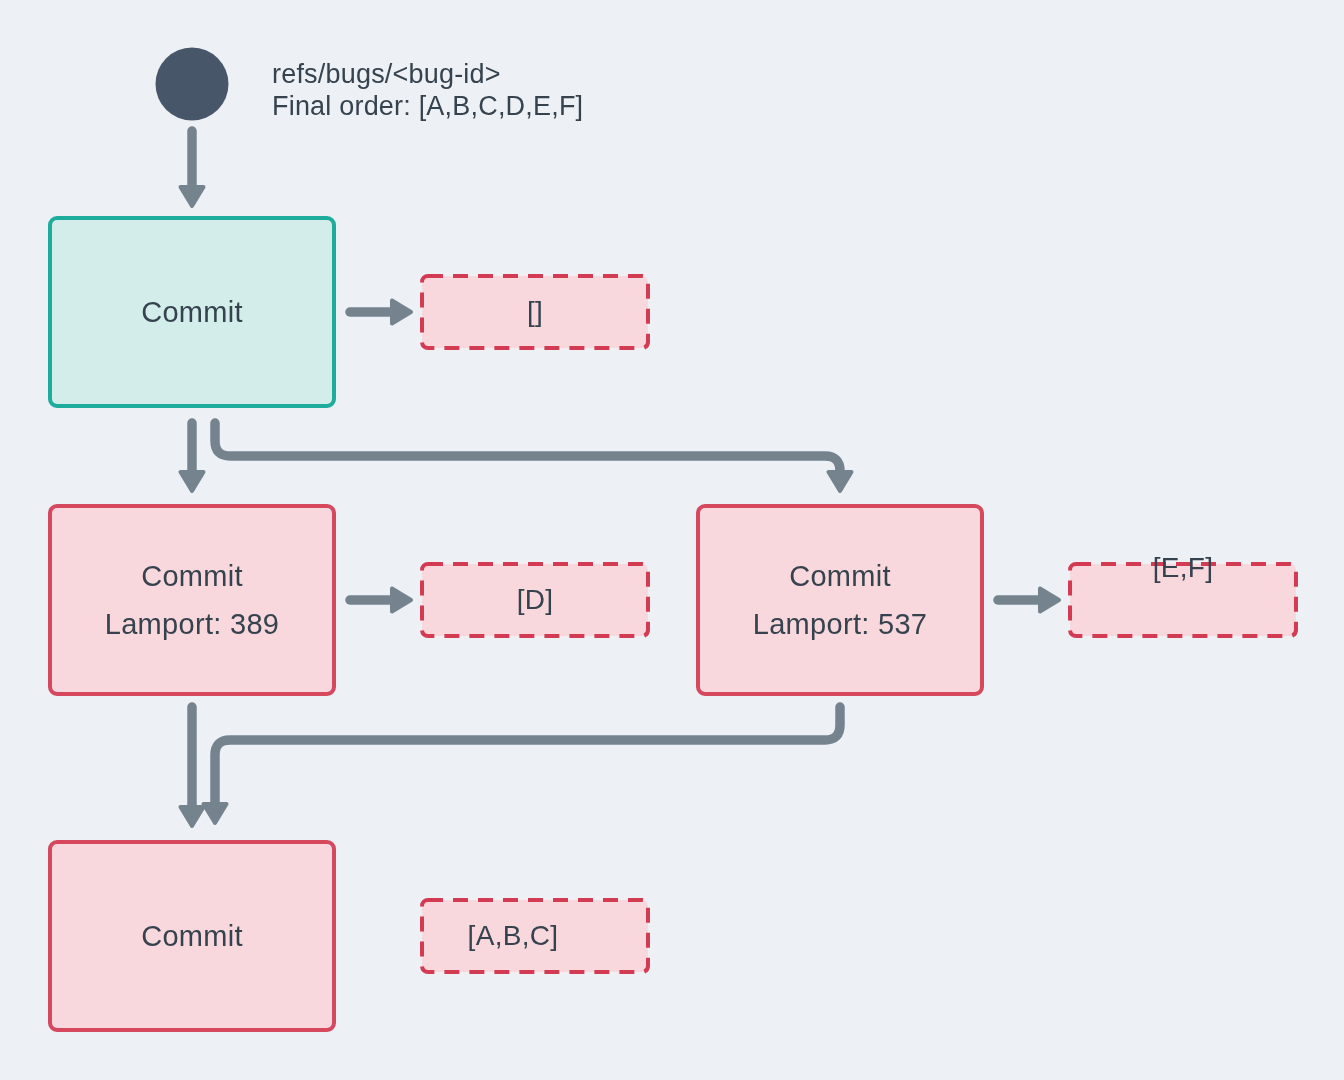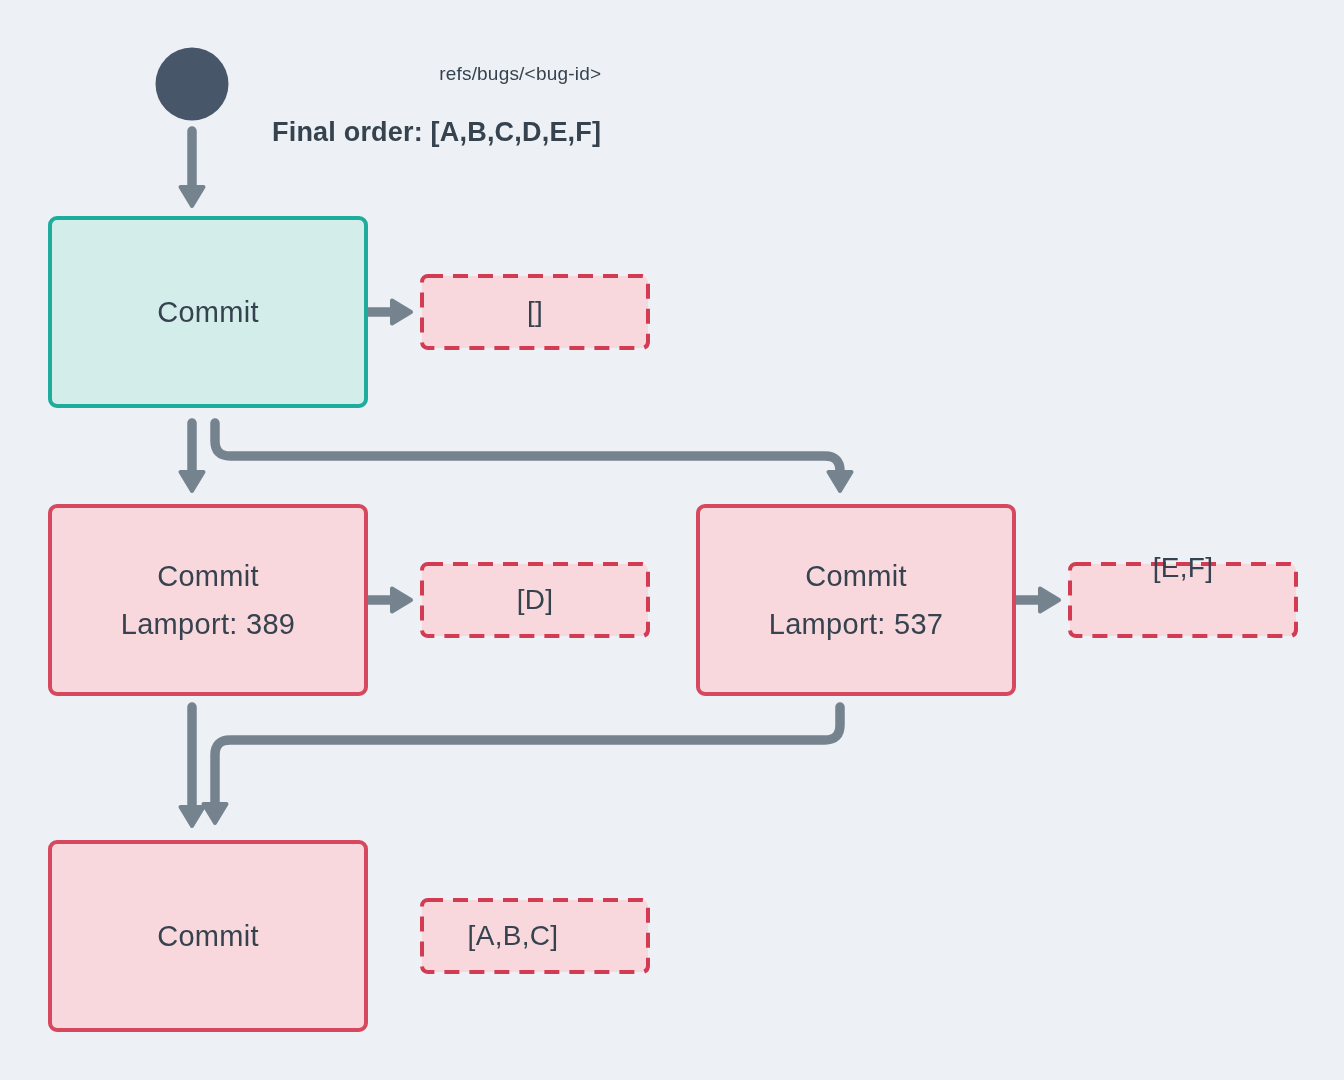--- a/index.html
+++ b/index.html
@@ -22,25 +22,25 @@
     background:var(--bg);
     overflow:hidden;
   }
   svg.overlay{position:absolute;left:0;top:0;width:1344px;height:1080px;}
   .edge{stroke:var(--arrow);stroke-width:9.5;fill:none;stroke-linecap:round;}
   .arrowhead{fill:var(--arrow);stroke:var(--arrow);stroke-width:4;stroke-linejoin:round;}
   .payload-rect{fill:var(--pink-fill);stroke:var(--red-dash);stroke-width:4;stroke-dasharray:15 10;stroke-linecap:butt;}
   .ref-circle{fill:var(--circle);}
 
   .header-labels{position:absolute;left:272px;top:58px;}
-  .ref-label{font-size:19px;line-height:32px;letter-spacing:.2px;text-align:right;}
-  .final-order{font-size:27px;line-height:32px;font-weight:bold;margin-top:26px;letter-spacing:.2px;}
+  .ref-label{font-size:27px;line-height:32px;letter-spacing:.2px;}
+  .final-order{font-size:27px;line-height:32px;font-weight:normal;letter-spacing:.2px;}
 
   .commit-box{
-    position:absolute;width:320px;height:192px;
+    position:absolute;width:288px;height:192px;
     border-radius:9px;border:4px solid;
     display:flex;flex-direction:column;align-items:center;justify-content:center;
     font-size:29px;line-height:48px;letter-spacing:.3px;
   }
   .commit-box.teal{background:var(--teal-fill);border-color:var(--teal-border);}
   .commit-box.pink{background:var(--pink-fill);border-color:var(--red-border);}
   .box-864{left:48px;top:216px;}
   .box-246{left:48px;top:504px;}
   .box-537{left:696px;top:504px;}
   .box-127{left:48px;top:840px;}

